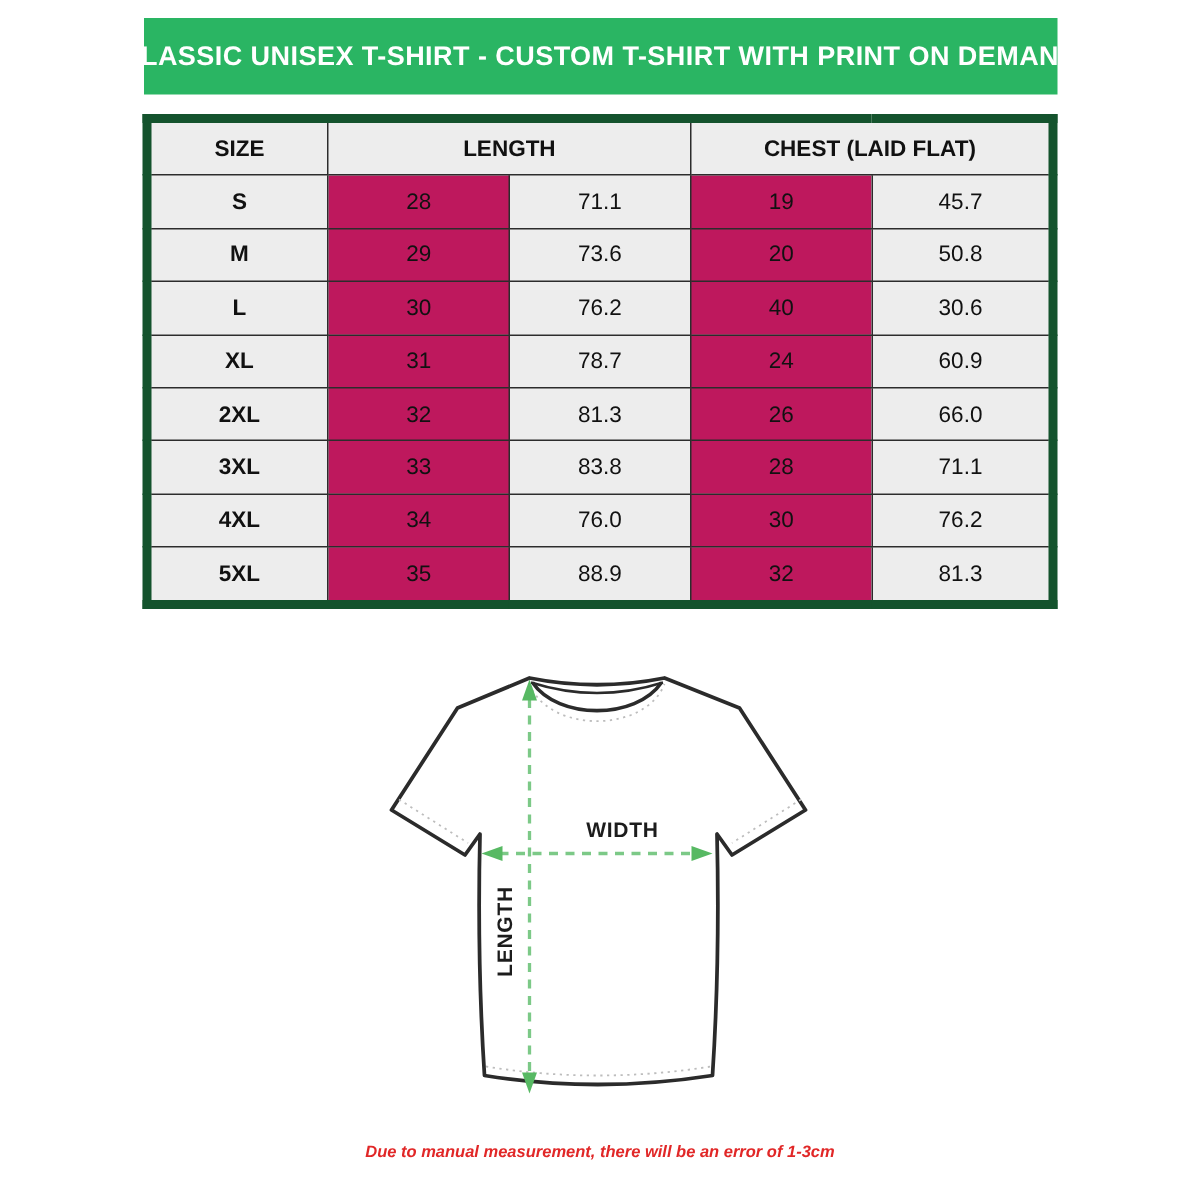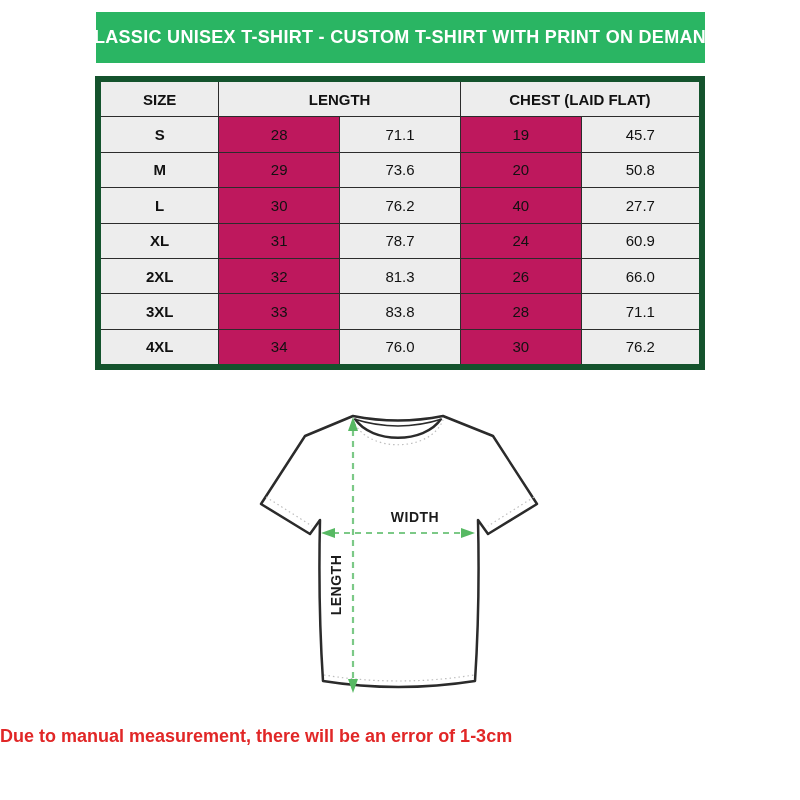--- a/index.html
+++ b/index.html
@@ -71,24 +71,25 @@
   }
   .diagram-label {
     font-family: "Liberation Sans", sans-serif;
     font-weight: bold;
     font-size: 14px;
     fill: #1c1c1c;
     letter-spacing: 0.5px;
   }
   .disclaimer {
     margin: 16px 0 0 0;
-    text-align: left;
+    text-align: center;
     color: #e12727;
     font-weight: bold;
-    font-size: 18px;
+    font-size: 11px;
+    font-style: italic;
   }
 </style>
 </head>
 <body>
 
 <div class="page">
 
   <div class="banner">
     <span class="banner-title">CLASSIC UNISEX T-SHIRT - CUSTOM T-SHIRT WITH PRINT ON DEMAND</span>
   </div>
@@ -121,21 +122,21 @@
           <td>29</td>
           <td class="shade">73.6</td>
           <td>20</td>
           <td class="shade">50.8</td>
         </tr>
         <tr>
           <td class="shade size-col">L</td>
           <td>30</td>
           <td class="shade">76.2</td>
           <td>40</td>
-          <td class="shade">27.7</td>
+          <td class="shade">30.6</td>
         </tr>
         <tr>
           <td class="shade size-col">XL</td>
           <td>31</td>
           <td class="shade">78.7</td>
           <td>24</td>
           <td class="shade">60.9</td>
         </tr>
         <tr>
           <td class="shade size-col">2XL</td>
@@ -151,20 +152,27 @@
           <td>28</td>
           <td class="shade">71.1</td>
         </tr>
         <tr>
           <td class="shade size-col">4XL</td>
           <td>34</td>
           <td class="shade">76.0</td>
           <td>30</td>
           <td class="shade">76.2</td>
         </tr>
+        <tr>
+          <td class="shade size-col">5XL</td>
+          <td>35</td>
+          <td class="shade">88.9</td>
+          <td>32</td>
+          <td class="shade">81.3</td>
+        </tr>
       </tbody>
   </table>
 
   <svg class="tshirt" width="300" height="310" viewBox="0 0 300 310" xmlns="http://www.w3.org/2000/svg">
 
     <path d="M103,16 Q148,25 193,16 L243,36 L287,104 L238,134 L228,120
              Q230,205 225,281 Q148,293 73,281 Q68,205 70,120
              L60,134 L11,104 L55,36 Z" fill="#ffffff" stroke="#2b2b2b" stroke-width="2.5" stroke-linejoin="round"></path>
 
     <path d="M104,19 Q148,33 192,19" fill="none" stroke="#2b2b2b" stroke-width="1.6"></path>

